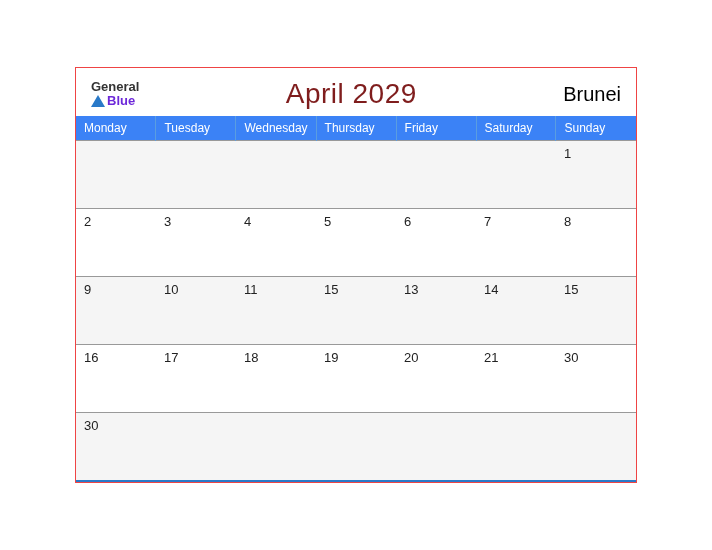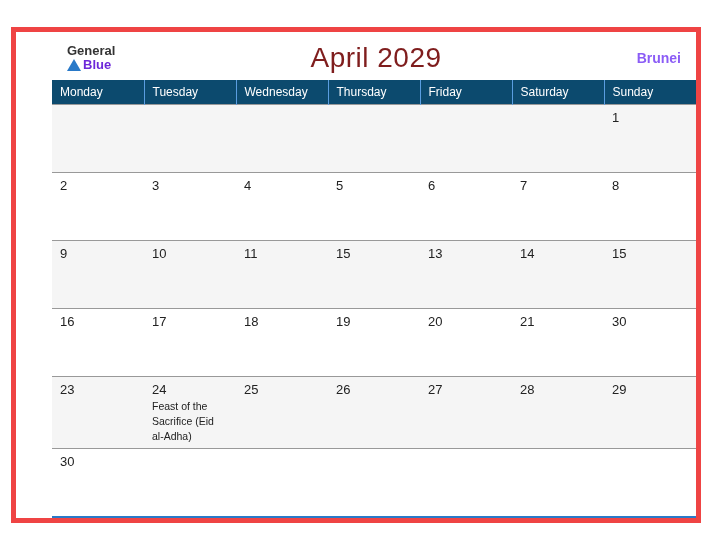--- a/index.html
+++ b/index.html
@@ -6,24 +6,23 @@
     body {
       width: 712px;
       height: 550px;
       font-family: Arial, sans-serif;
       background: #fff;
       display: flex;
       align-items: center;
       justify-content: center;
     }
     .calendar-container {
-      width: 690px;
-      background: #fff;
-      border: 5px solid #ef4444;
-      padding-left: 36px;
+      width: 562px;
+      background: #fff;
+      border: 1px solid #ef4444;
     }
     .calendar-header {
       display: flex;
       align-items: center;
       justify-content: space-between;
       padding: 10px 15px 6px 15px;
     }
     .logo {
       display: flex;
       flex-direction: column;
@@ -52,30 +51,30 @@
       display: inline-block;
       margin-bottom: 1px;
     }
     .calendar-title {
       font-size: 28px;
       font-weight: normal;
       color: #7f1d1d;
       letter-spacing: 0.5px;
     }
     .country-label {
-      font-size: 14px;
-      color: #8b5cf6;
-      font-weight: bold;
+      font-size: 20px;
+      color: #000000;
+      font-weight: normal;
     }
     .calendar-table {
       width: 100%;
       border-collapse: collapse;
     }
     .calendar-table thead tr {
-      background: #0c4a6e;
+      background: #3b82f6;
     }
     .calendar-table thead th {
       color: #fff;
       font-size: 12px;
       font-weight: normal;
       padding: 5px 8px;
       text-align: left;
       border-right: 1px solid #5a9de0;
     }
     .calendar-table thead th:last-child {
@@ -221,41 +220,20 @@
           <td>
             <span class="day-number">20</span>
           </td>
           <td>
             <span class="day-number">21</span>
           </td>
           <td>
             <span class="day-number">30</span>
           </td>
         </tr>
-        <tr>
-          <td>
-            <span class="day-number">23</span>
-          </td>
-          <td><span class="day-number">24</span><span class="event-text">Feast of the Sacrifice (Eid al-Adha)</span></td>
-          <td>
-            <span class="day-number">25</span>
-          </td>
-          <td>
-            <span class="day-number">26</span>
-          </td>
-          <td>
-            <span class="day-number">27</span>
-          </td>
-          <td>
-            <span class="day-number">28</span>
-          </td>
-          <td>
-            <span class="day-number">29</span>
-          </td>
-        </tr>
         <tr class="last-row">
           <td>
             <span class="day-number">30</span>
           </td>
           <td></td>
           <td></td>
           <td></td>
           <td></td>
           <td></td>
           <td></td>

